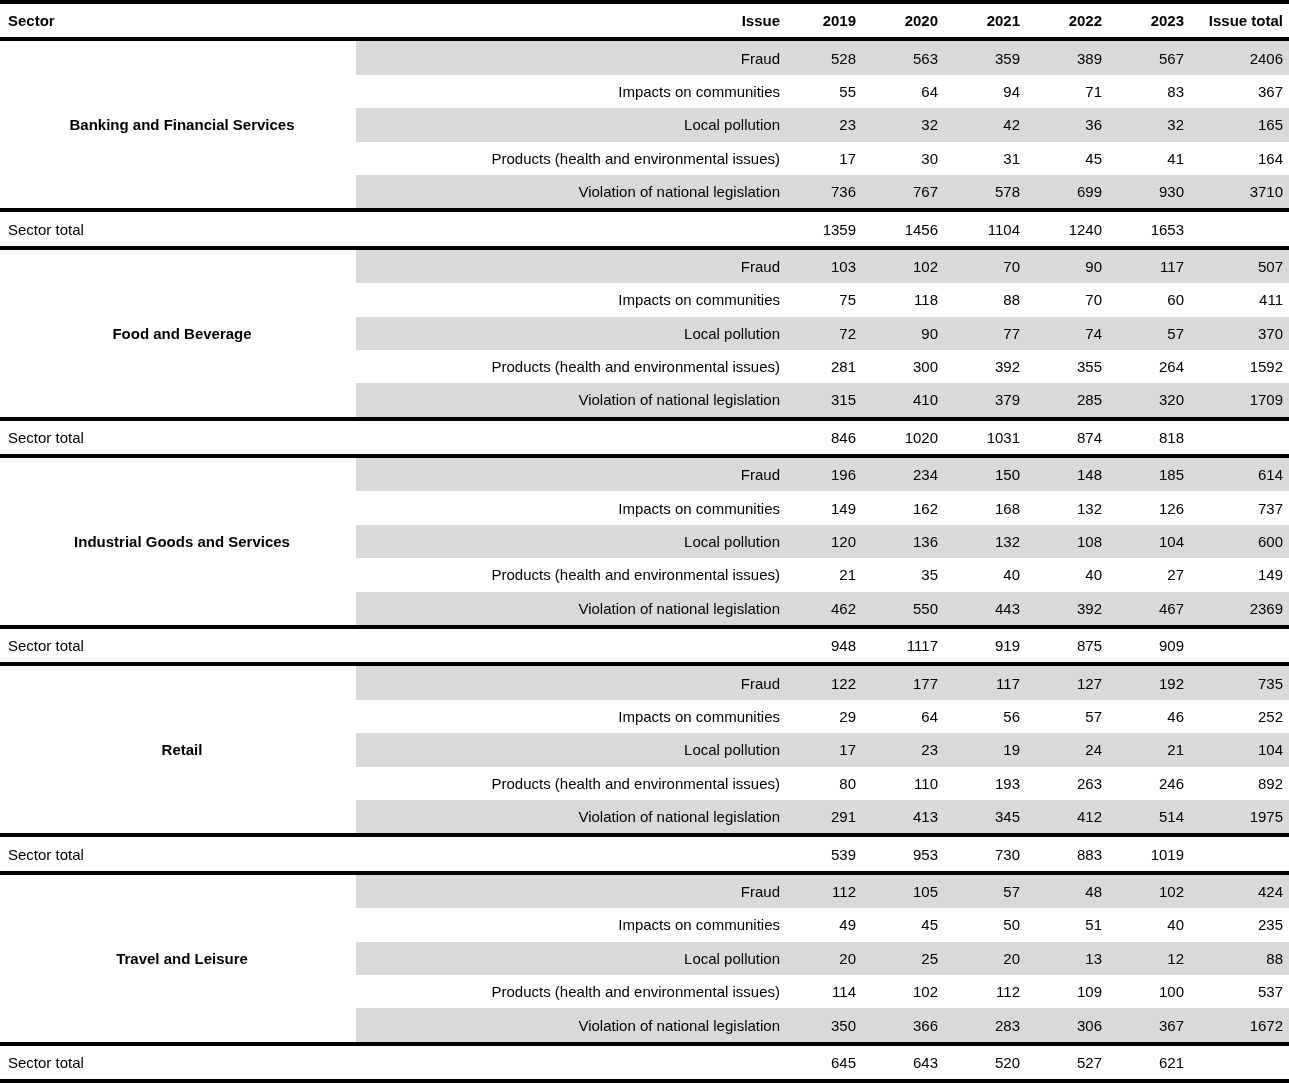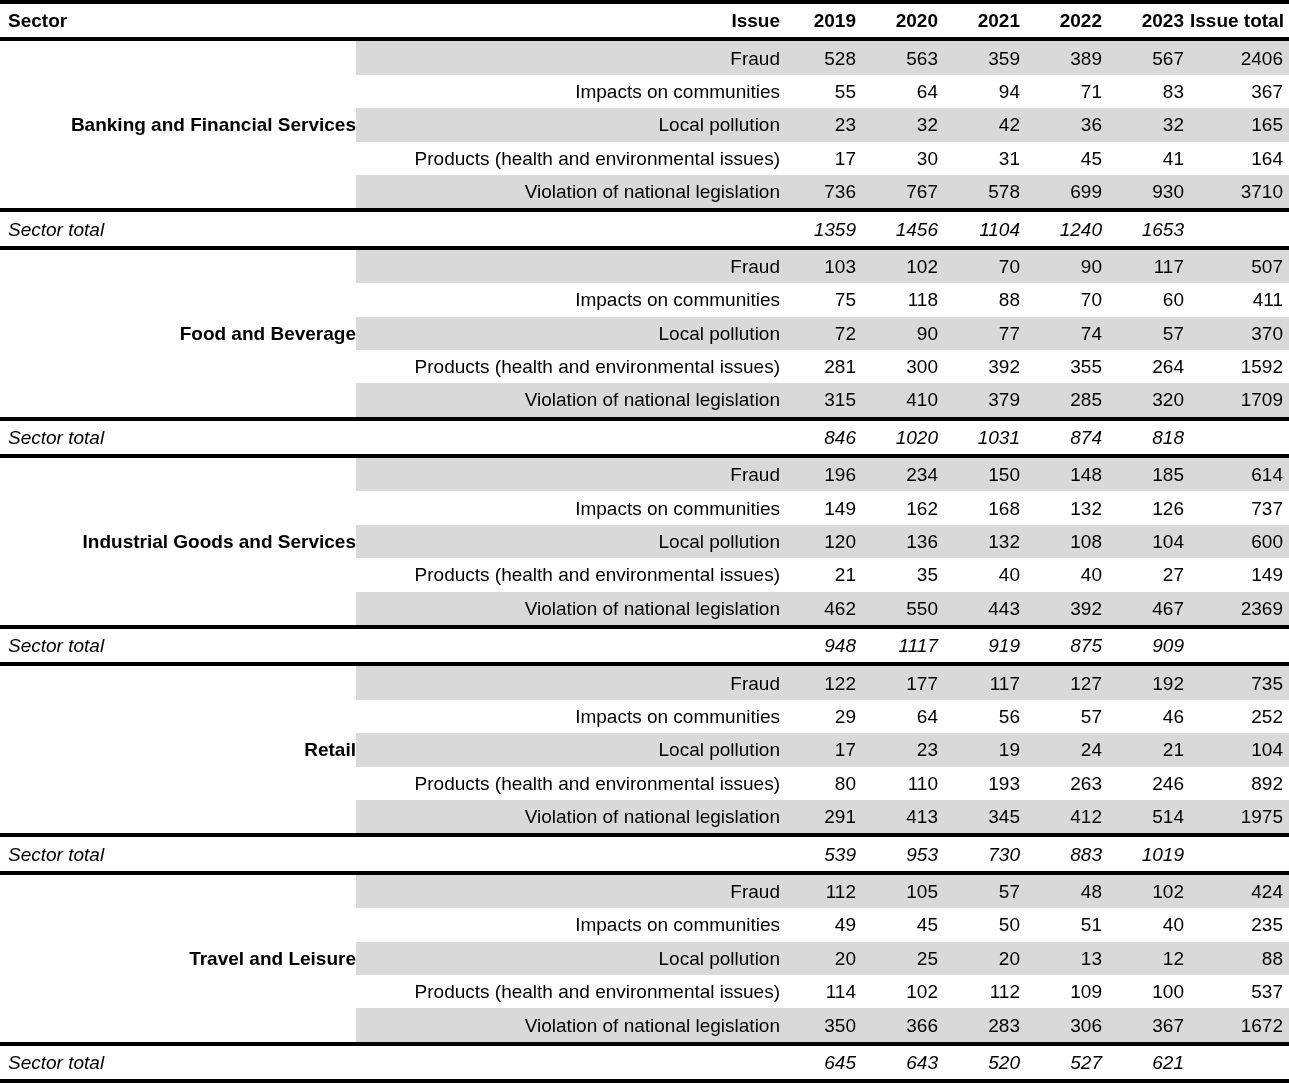--- a/index.html
+++ b/index.html
@@ -9,21 +9,21 @@
   }
   body {
     width: 1289px;
     font-family: "Liberation Sans", sans-serif;
     color: var(--text, #000000);
   }
   table.sector-table {
     width: 1289px;
     border-collapse: collapse;
     table-layout: fixed;
-    font-size: 19px;
+    font-size: 15px;
     line-height: 1;
     border-top: 4px solid var(--rule, #000000);
     border-bottom: 4px solid var(--rule, #000000);
   }
   col.c-sector { width: 356px; }
   col.c-issue  { width: 424px; }
   col.c-year   { width: 82px; }
   col.c-total  { width: 99px; }
   th, td {
     padding: 0;
@@ -34,26 +34,25 @@
     overflow: hidden;
   }
   thead th { font-weight: 700; }
   .cell-left  { text-align: left; padding-left: 8px; }
   .cell-issue { text-align: right; padding-left: 7px; }
   .cell-num   { text-align: right; padding-right: 6px; }
   thead tr { border-bottom: 4px solid var(--rule, #000000); }
   tr.total-row {
     border-top: 4px solid var(--rule, #000000);
     border-bottom: 4px solid var(--rule, #000000);
-    font-style: italic;
   }
   tr.shaded td:not(.sector-cell) { background: var(--shade, #d9d9d9); }
   td.sector-cell {
     font-weight: 700;
-    text-align: right;
+    text-align: center;
     padding-left: 8px;
     background: #ffffff;
   }
 </style>
 </head>
 <body>
 
 <table class="sector-table">
   <colgroup>
     <col class="c-sector">

